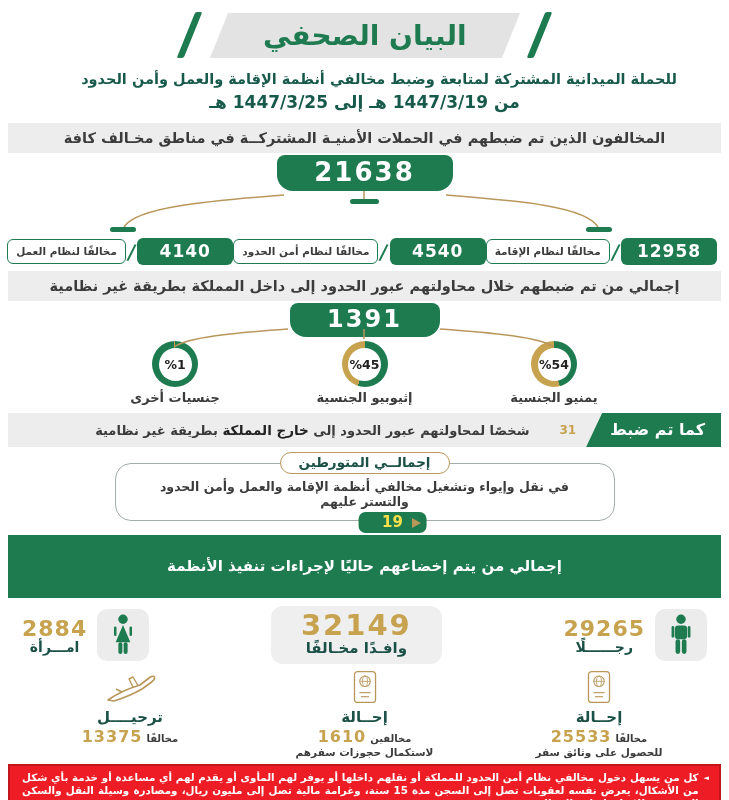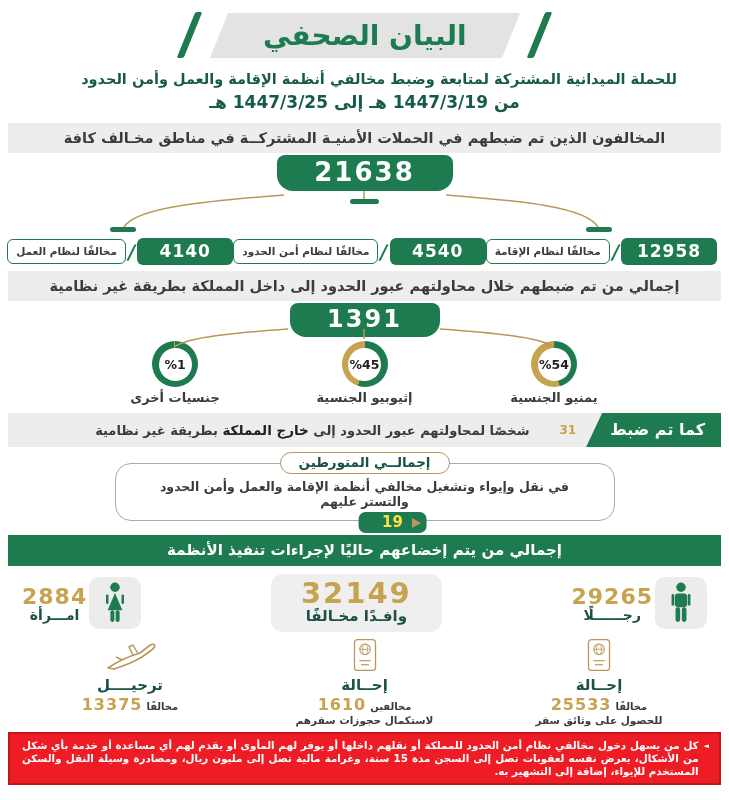--- a/index.html
+++ b/index.html
@@ -17,21 +17,21 @@
   .title-plate{background:#e3e3e3; transform:skewX(-22deg); padding:6px 44px;}
   .title-plate .inner{display:block; transform:skewX(22deg); color:var(--green);
         font-size:28px; font-weight:bold; letter-spacing:0;}
   .subtitle{ text-align:center; color:#175a4b; font-weight:bold; font-size:14.5px; margin-top:9px; line-height:20px;margin-left:29px;}
   .subdate{ text-align:center; color:#175a4b; font-weight:bold; font-size:17px; margin-top:2px; line-height:22px;}
 
   
   .bar-gray{margin:10px 8px 0; background:var(--graybar); color:var(--dark); font-weight:bold;
             text-align:center; font-size:14.5px; padding:6px 8px; line-height:18px;}
   .bar-green{margin:14px 8px 0; background:var(--green); color:#fff; font-weight:bold;
-             text-align:center; font-size:15px; padding:7px 8px; line-height:17px;}
+             text-align:center; font-size:15px; padding:23px 8px; line-height:17px;}
 
   
   .total-box{width:176px; margin:2px auto 0; background:var(--green); color:#fff;
              font-size:26px; font-weight:bold; text-align:center; letter-spacing:2px;
              border-radius:8px 8px 16px 16px; padding:2px 0 4px; direction:ltr;}
   .links1{position:relative; height:76px; margin:0 8px;}
   .links1 svg{position:absolute; top:0; left:0;}
   .stats-row{position:absolute; bottom:2px; right:4px; left:4px; display:flex;
              justify-content:space-between; align-items:center;}
   .stat-group{display:flex; align-items:center;}
@@ -67,21 +67,21 @@
   .involved-text{color:var(--dark); font-weight:bold; font-size:12.5px;}
   .involved-count{position:absolute; bottom:-13px; left:50%; transform:translateX(-50%);
             background:var(--green); color:#fde047; font-weight:bold; font-size:15px;
             padding:1px 24px 2px; border-radius:7px; direction:ltr;margin-left:28px;}
   .inv-arrow{position:absolute; bottom:-8px; right:calc(50% - 56px); width:0; height:0;
             border-top:5px solid transparent; border-bottom:5px solid transparent;
             border-left:9px solid var(--gold);}
 
   
   .row4{display:flex; align-items:center; justify-content:space-between; margin:8px 22px 0;}
-  .p-group{display:flex; align-items:center; gap:2px;}
+  .p-group{display:flex; align-items:center; gap:10px;}
   .icon-card{width:52px; height:52px; background:#ececec; border-radius:10px;
              display:flex; align-items:center; justify-content:center;}
   .p-text{text-align:center;}
   .p-value{color:var(--num-gold); font-weight:bold; font-size:22px; letter-spacing:1px; direction:ltr;}
   .p-label{color:var(--teal); font-weight:bold; font-size:14px; margin-top:-2px;}
   .center-card{background:#efefef; border-radius:12px; padding:2px 30px 7px; text-align:center;}
   .c-value{color:var(--num-gold); font-weight:bold; font-size:29px; letter-spacing:2px; direction:ltr;}
   .c-label{color:var(--teal); font-weight:bold; font-size:15px; margin-top:-3px;}
 
   

